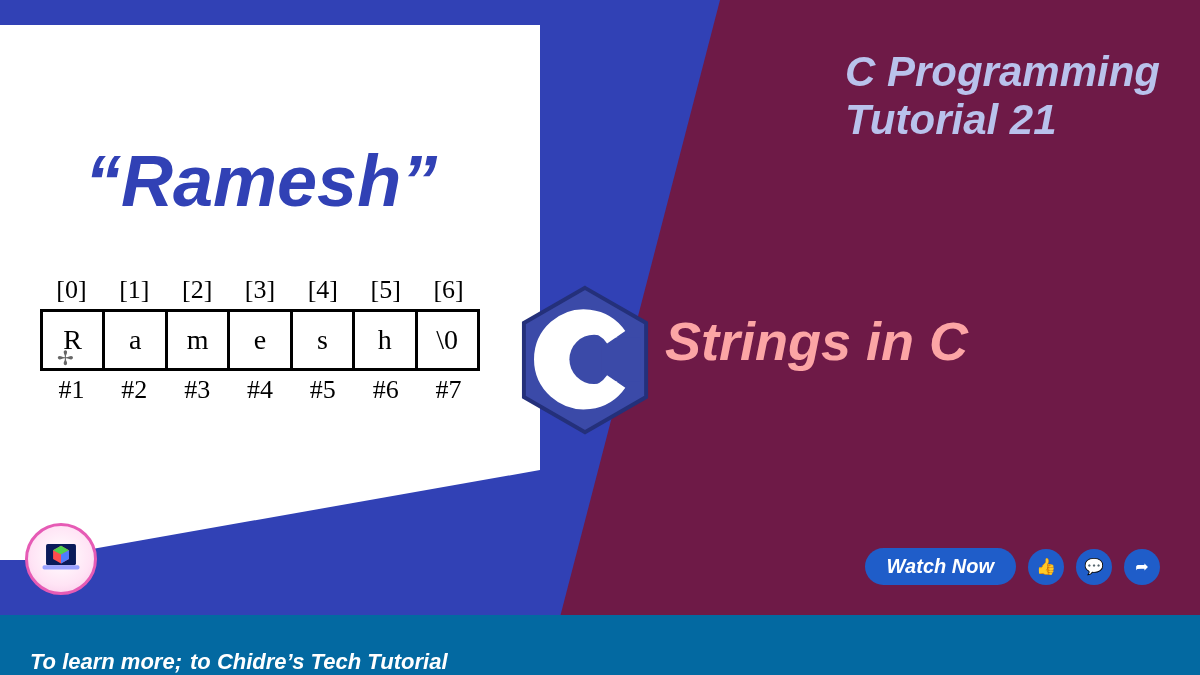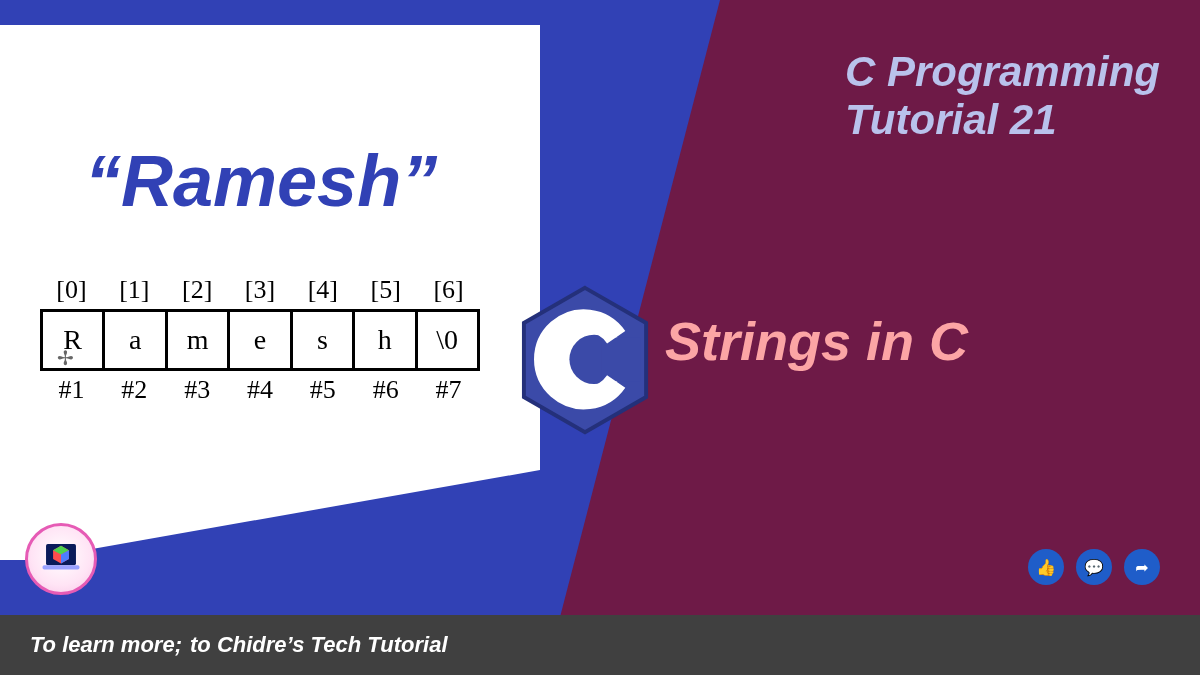--- a/index.html
+++ b/index.html
@@ -181,24 +181,24 @@
     justify-content: center;
   }
 
   
   .footer {
     position: absolute;
     left: 0;
     bottom: 0;
     width: 100%;
     height: 60px;
-    background: #404040;
+    background: #0369a1;
     z-index: 4;
     display: flex;
-    align-items: center;
+    align-items: flex-end;
     padding-left: 30px;
     gap: 8px;
     color: #fff;
     font-style: italic;
     font-weight: 700;
     font-size: 22px;
   }
   .subscribe-chip {
     background: #1f5dc9;
     border: 2px solid rgba(255,255,255,0.85);
@@ -277,20 +277,21 @@
     <rect x="63" y="40" width="30" height="34" fill="#3b4aa8"></rect>
     <circle cx="50" cy="57" r="30" fill="none"></circle>
     <path d="M74 40 A30 30 0 1 0 74 74" fill="none" stroke="#ffffff" stroke-width="17" stroke-linecap="butt"></path>
   </svg>
   
 </div>
 
 <div class="subtitle">Strings in C</div>
 
 <div class="action-row">
+  <button class="watch-btn">Watch Now</button>
   <button class="circle-btn">
     <span>👍</span>
   </button>
   <button class="circle-btn">
     <span>💬</span>
   </button>
   <button class="circle-btn">
     <span>➦</span>
   </button>
 </div>

